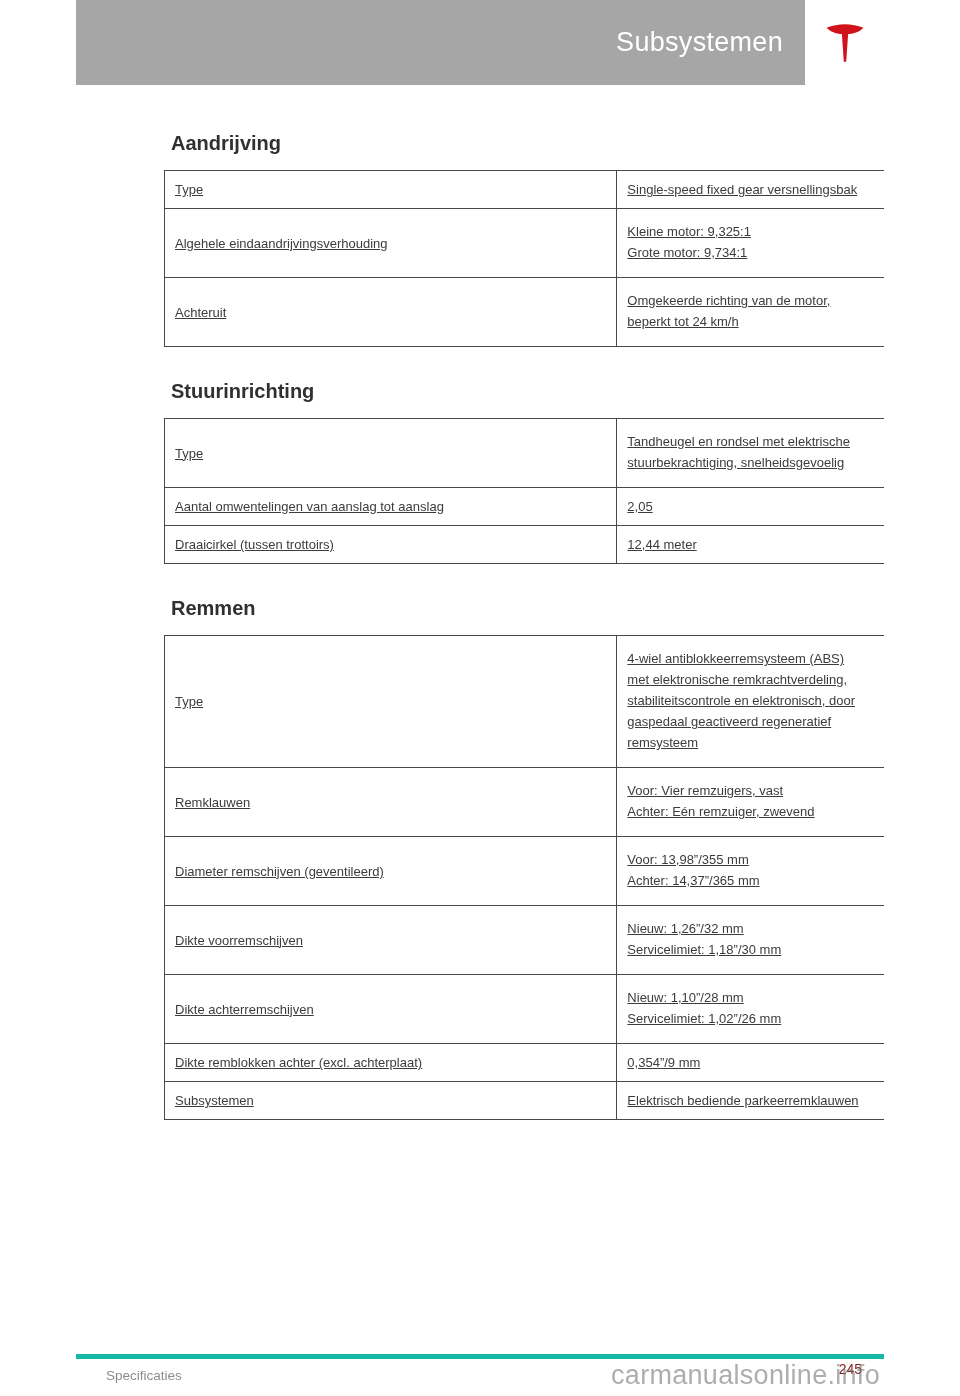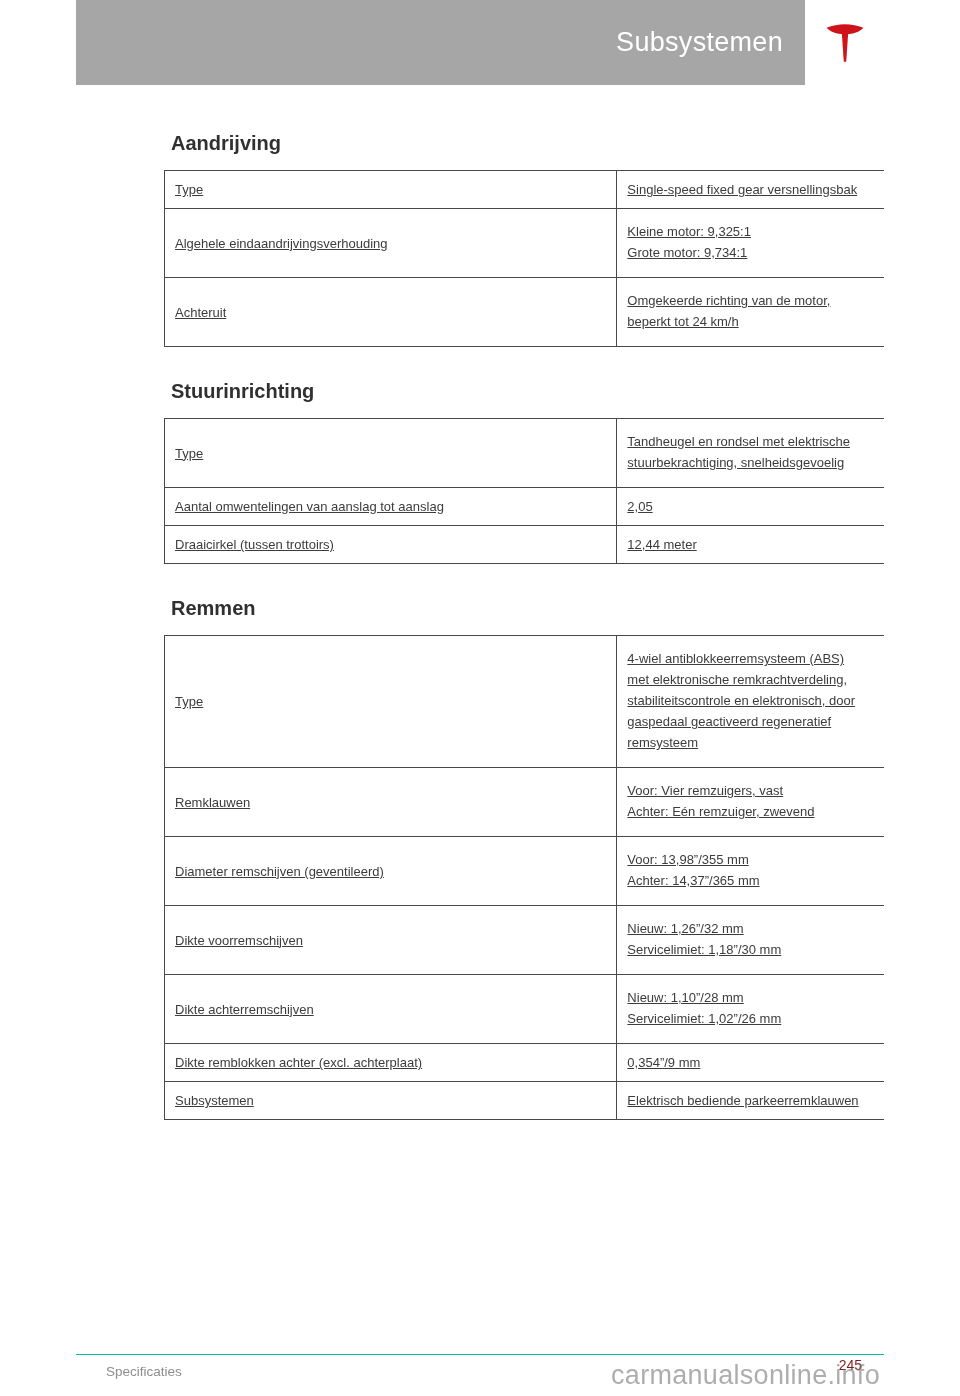--- a/index.html
+++ b/index.html
@@ -76,21 +76,21 @@
     text-decoration: underline;
   }
   td.value { white-space: pre-line; }
   td.value.multiline { padding-top: 12px; padding-bottom: 14px; }
 
   
   .footer {
     position: absolute;
     left: 0; right: 0; bottom: 0;
     height: 42px;
-    border-top: 1px solid #14b8a6;
+    border-top: 5px solid #14b8a6;
   }
   .footer-left {
     position: absolute;
     left: 30px; top: 9px;
     font-size: 13.5px;
     color: var(--footer-text, #8d8d8d);
   }
   .footer-page {
     position: absolute;
     right: 22px; top: 2px;

